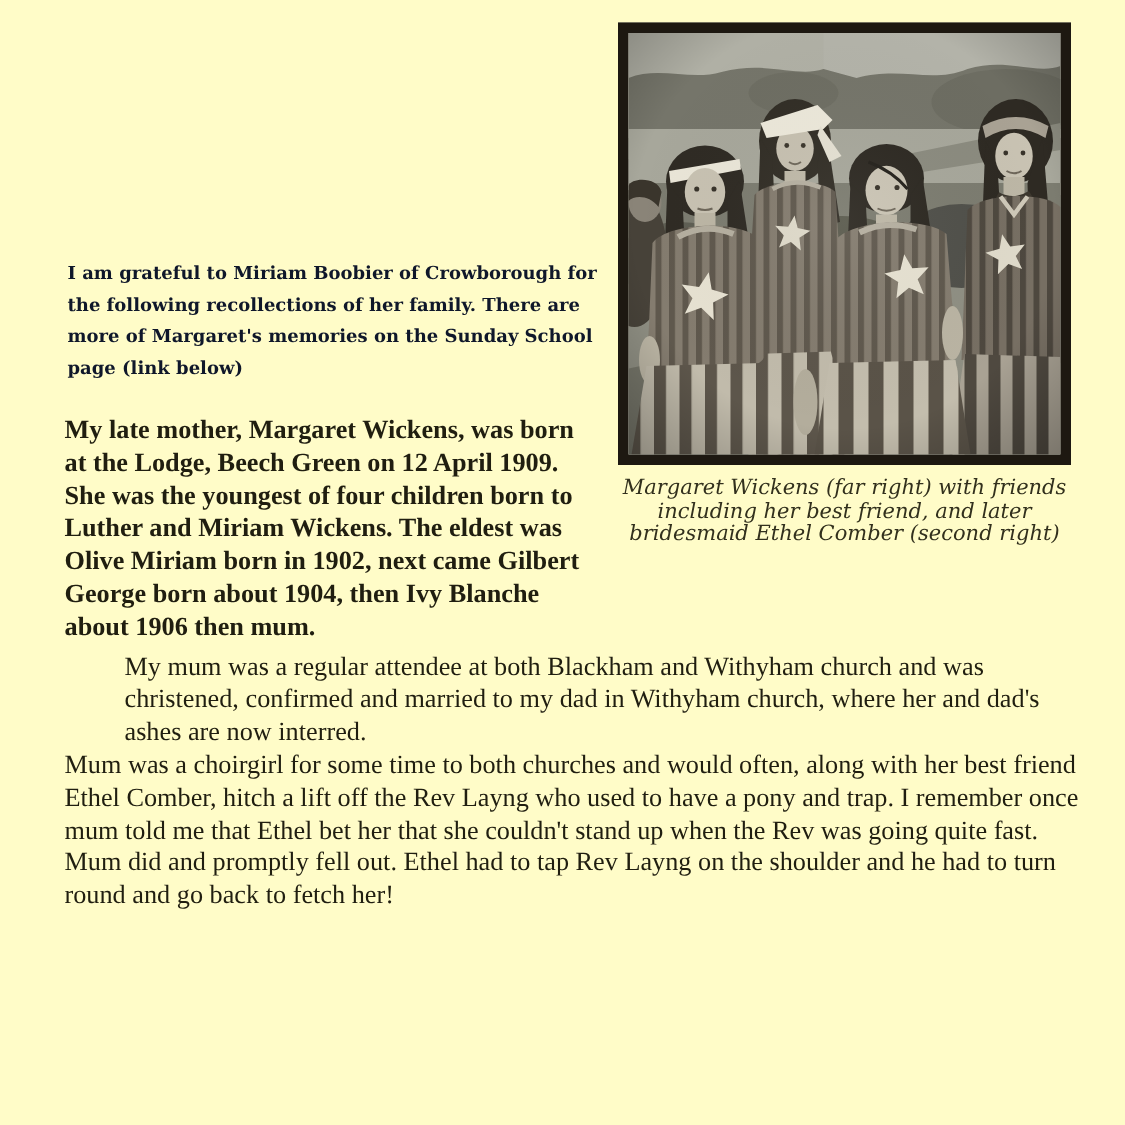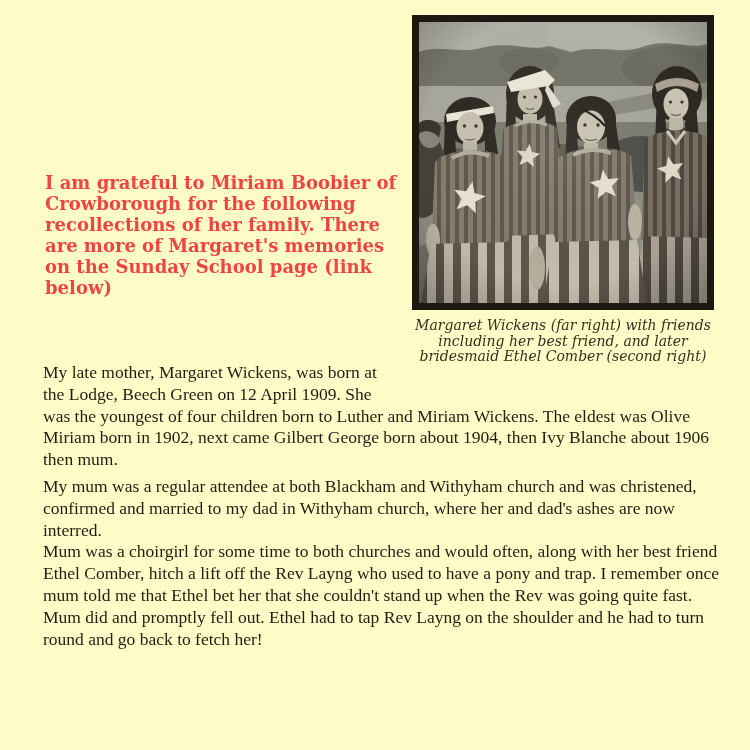--- a/index.html
+++ b/index.html
@@ -40,31 +40,31 @@
     font-size:14px;
     line-height:15.5px;
     text-align:center;
     color:var(--caption-color);
   }
   p.intro{
     margin:157px 0 0 2px;
     width:382px;
     font-family:"DejaVu Serif", serif;
     font-weight:bold;
-    font-size:18px;
+    font-size:12px;
     line-height:21px;
-    color:#ef4444;
+    color:#0f172a;
   }
   p.body{
     margin:0 0 5px 0;
     font-size:17.5px;
     line-height:21.8px;
   }
-  p.body.first{margin-top:64px;}
-  p.body.no-gap-after{margin-bottom:0;}
+  p.body.first{margin-top:20px;font-weight:bold;}
+  p.body.no-gap-after{margin-bottom:0;margin-left:40px;}
 </style>
 </head>
 <body>
 
 <div class="page">
 
   <div class="photo-figure">
     <div class="photo-frame">
 
       <svg viewBox="0 0 288 281">

